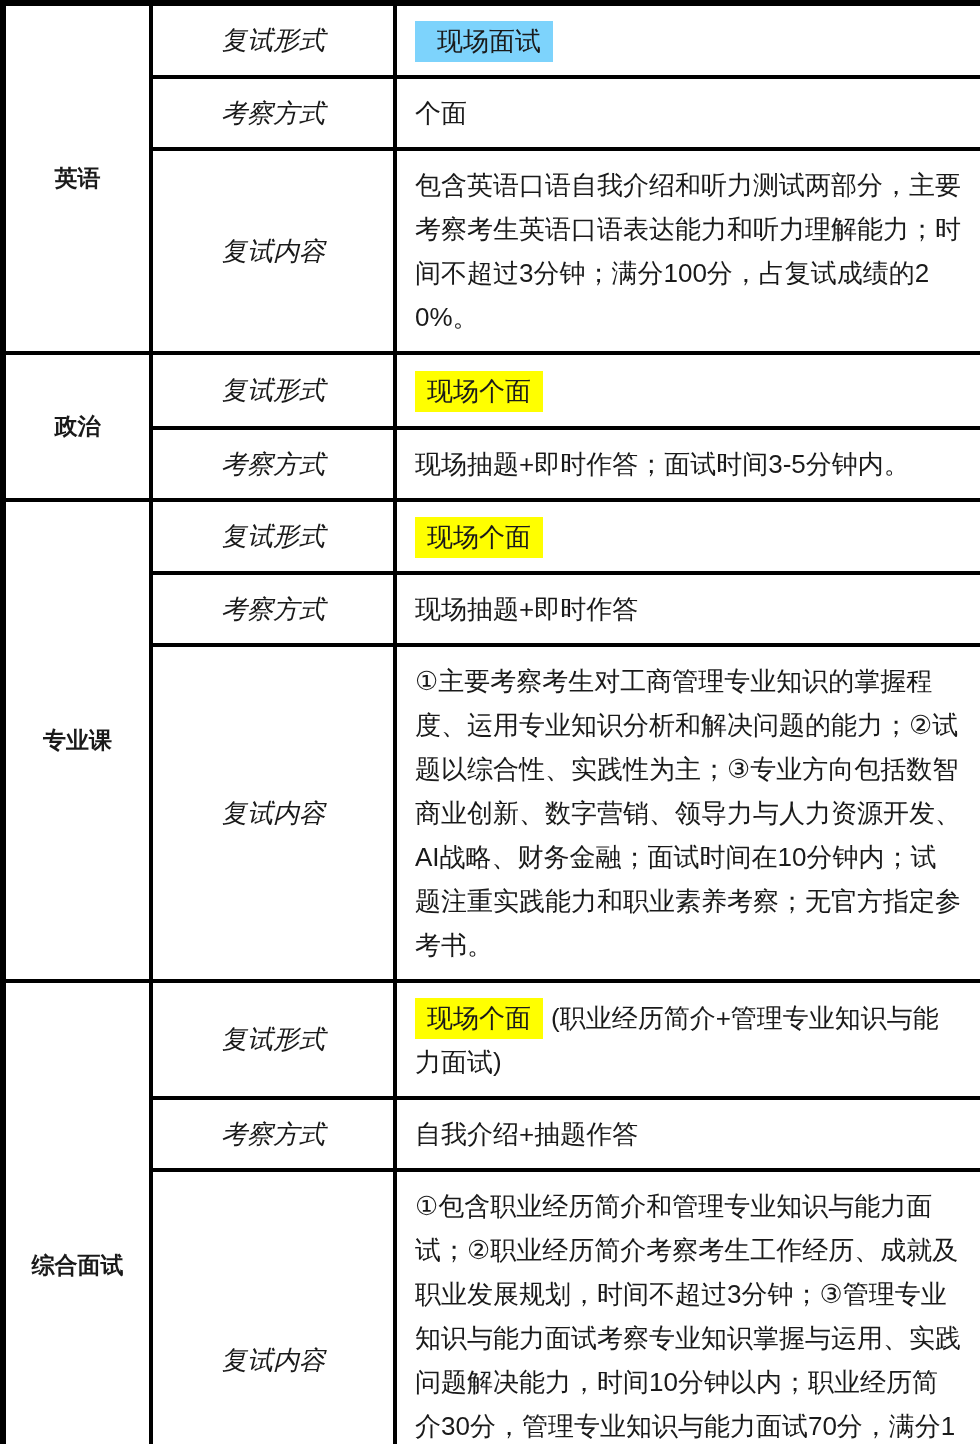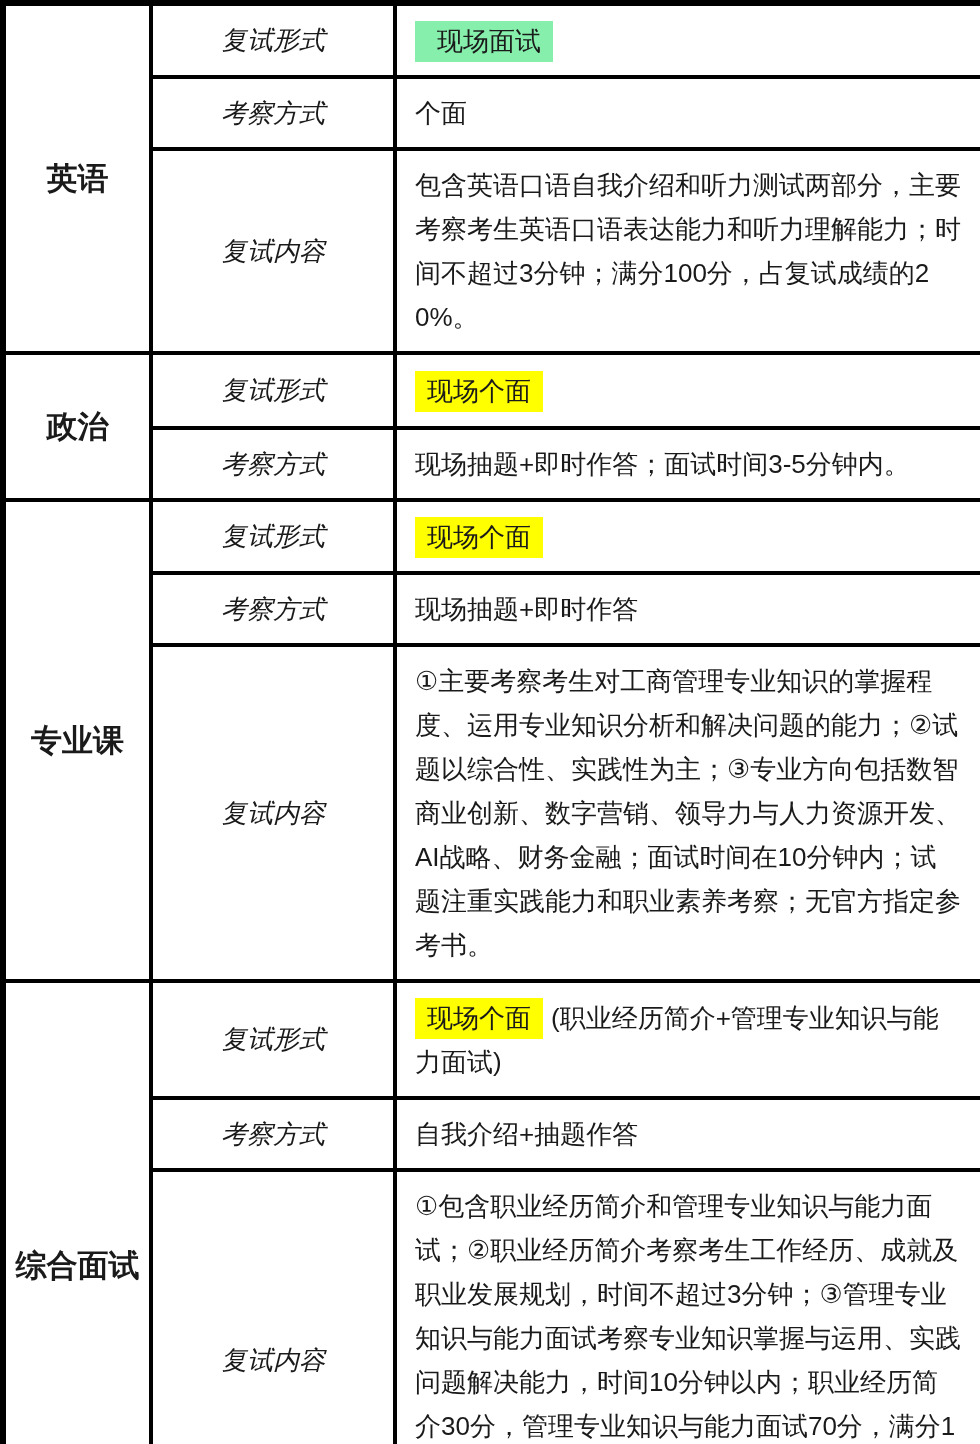--- a/index.html
+++ b/index.html
@@ -24,21 +24,21 @@
     border: 6px solid var(--border-color);
   }
   table.review-table td {
     border: 4px solid var(--border-color);
     vertical-align: middle;
     box-sizing: border-box;
   }
   td.subject {
     text-align: center;
     font-weight: bold;
-    font-size: 31px;
+    font-size: 23px;
     padding: 4px;
   }
   td.rowlabel {
     text-align: center;
     font-size: 26px;
     padding: 4px;
     font-style: italic;
   }
   td.value {
     font-size: 26px;
@@ -62,21 +62,21 @@
     <colgroup>
       <col style="width:148px">
       <col style="width:244px">
       <col style="width:588px">
     </colgroup>
     <tbody>
 
       <tr style="height:74px">
         <td class="subject" rowspan="3">英语</td>
         <td class="rowlabel">复试形式</td>
-        <td class="value"><mark class="hl" style="background: #86efac; padding-left: 22px;">现场面试</mark><span class="suffix"></span></td>
+        <td class="value"><mark class="hl" style="background: #7dd3fc; padding-left: 22px;">现场面试</mark><span class="suffix"></span></td>
       </tr>
       <tr style="height:69px">
         <td class="rowlabel">考察方式</td>
         <td class="value">个面</td>
       </tr>
       <tr style="height:191px">
         <td class="rowlabel">复试内容</td>
         <td class="value">包含英语口语自我介绍和听力测试两部分，主要考察考生英语口语表达能力和听力理解能力；时间不超过3分钟；满分100分，占复试成绩的20%。</td>
       </tr>
 

